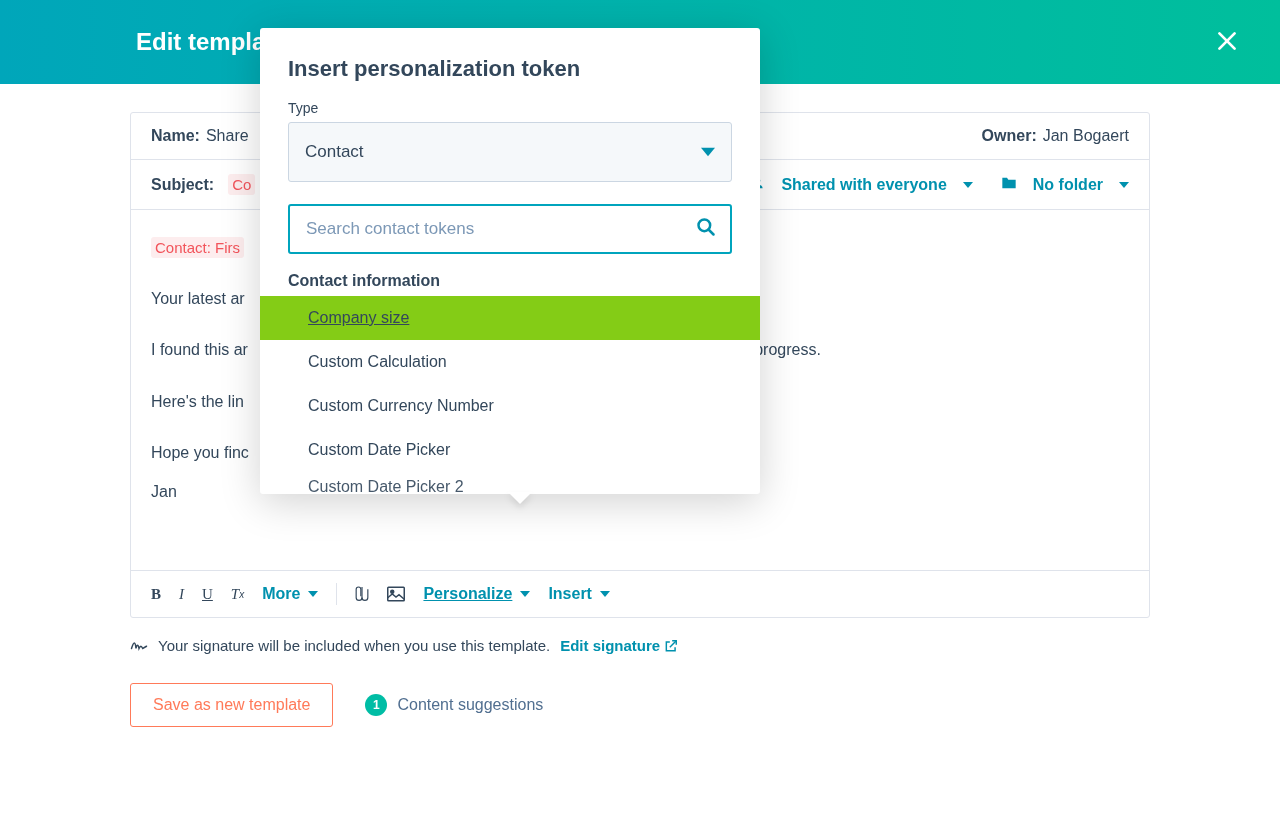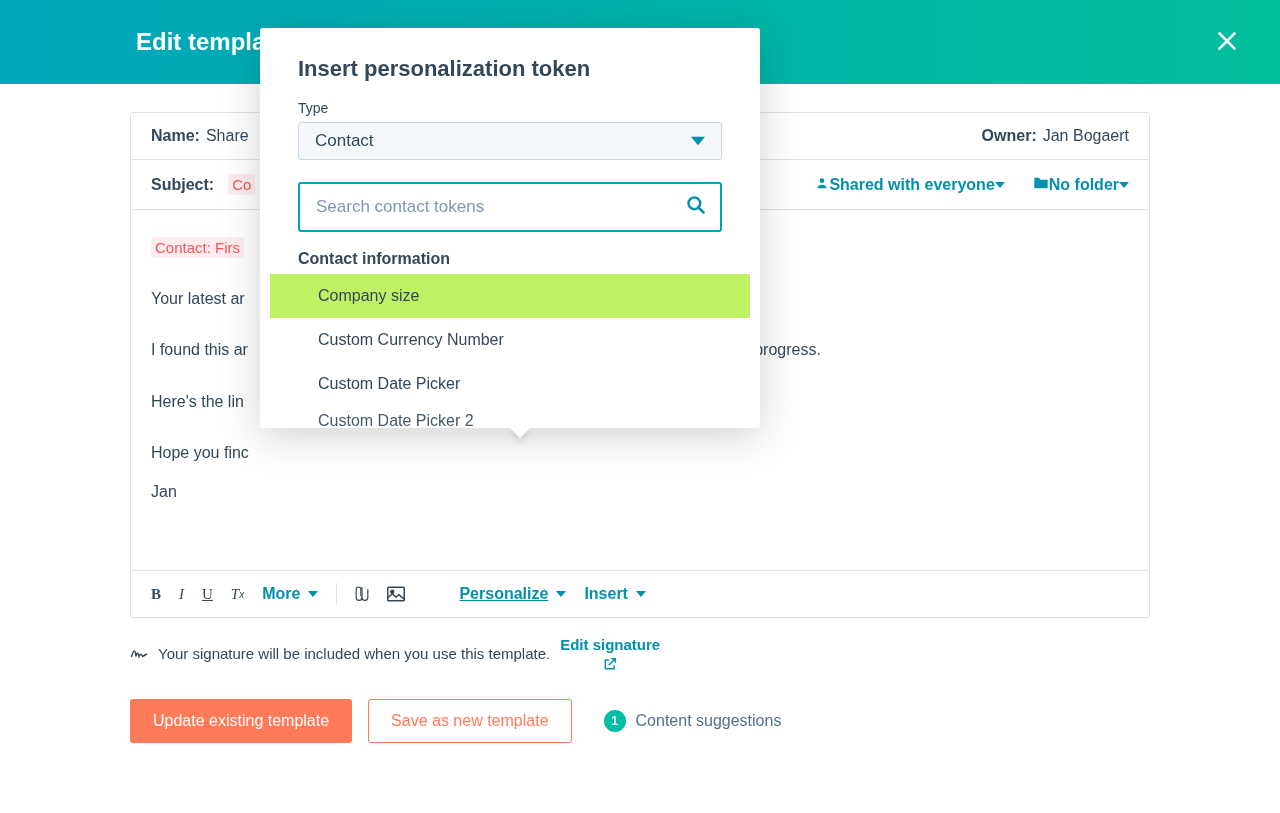--- a/index.html
+++ b/index.html
@@ -34,88 +34,88 @@
     display:flex;align-items:center;padding:14px 20px;border-bottom:1px solid var(--border-light);
     font-size:16px;
   }
   .row .label{font-weight:600;margin-right:6px;}
   .row .spacer{flex:1;}
   .token{
     background:var(--token-bg);color:var(--token-fg);
     padding:2px 4px;border-radius:3px;font-size:15px;
   }
   .shared,.nofolder{
-    display:inline-flex;align-items:center;gap:0;color:var(--teal-dark);font-weight:600;cursor:pointer;
+    display:inline-flex;align-items:center;gap:16px;color:var(--teal-dark);font-weight:600;cursor:pointer;
   }
   .shared{margin-right:28px;}
   .caret-down-sm{width:10px;height:10px;}
   .body-area{
     padding:24px 20px 40px;font-size:16px;line-height:1.7;color:var(--ink);
     min-height:360px;
   }
   .body-area p{margin:0 0 24px;}
   .toolbar{
     display:flex;align-items:center;gap:18px;padding:12px 20px;border-top:1px solid var(--border-light);
   }
   .tb-btn{color:var(--ink);font-weight:700;cursor:pointer;font-size:15px;display:inline-flex;align-items:center;}
   .tb-btn.light{font-weight:400;}
   .tb-link{color:var(--teal-dark);font-weight:600;cursor:pointer;display:inline-flex;align-items:center;gap:8px;}
-  .tb-link.underlined{text-decoration:underline;margin-left:36px;}
+  .tb-link.underlined{text-decoration:underline;}
   .divider{width:1px;height:22px;background:var(--border-light);}
   .below{
     width:1020px;margin:18px auto 0;display:flex;align-items:center;gap:10px;font-size:15px;color:var(--ink);
   }
-  .sig-link{color:var(--teal-dark);font-weight:600;cursor:pointer;display:inline-flex;align-items:center;gap:4px;flex-direction:column;}
+  .sig-link{color:var(--teal-dark);font-weight:600;cursor:pointer;display:inline-flex;align-items:center;gap:4px;}
   .actions{
     width:1020px;margin:28px auto 40px;display:flex;align-items:center;gap:16px;
   }
   .btn{
     padding:12px 22px;border-radius:3px;font-size:16px;font-weight:500;cursor:pointer;border:1px solid transparent;
   }
   .btn-primary{background:var(--orange);color:#fff;}
   .btn-secondary{background:#fff;color:var(--orange);border-color:var(--orange);}
   .suggest{
     display:flex;align-items:center;gap:10px;margin-left:16px;color:var(--ink-light);
   }
   .badge{
     width:22px;height:22px;border-radius:50%;background:#00bda5;color:#fff;font-size:12px;font-weight:700;
     display:flex;align-items:center;justify-content:center;
   }
 
   
   .modal{
     position:absolute;top:28px;left:260px;width:500px;background:#fff;
     border-radius:3px;box-shadow:0 8px 40px rgba(0,0,0,.18);
-    padding:28px 38px 0;
+    padding:28px 28px 0;
     z-index:50;
   }
   .modal h2{margin:0 0 18px;font-size:22px;font-weight:600;color:var(--ink);}
   .field-label{font-size:14px;color:var(--ink);margin-bottom:6px;}
   .select{
-    height:38px;border:1px solid var(--border);border-radius:3px;background:#f5f8fa;
+    height:60px;border:1px solid var(--border);border-radius:3px;background:#f5f8fa;
     display:flex;align-items:center;justify-content:space-between;padding:0 16px;
     color:var(--ink);font-size:17px;cursor:pointer;margin-bottom:22px;
   }
   .search{
     height:50px;border:2px solid var(--teal);border-radius:3px;
     display:flex;align-items:center;padding:0 14px;gap:9px;margin-bottom:18px;
   }
   .search input{
     flex:1;border:none;outline:none;font-size:17px;color:var(--ink);background:transparent;
   }
   .search input::placeholder{color:var(--muted);}
   .search .mag{color:var(--teal-dark);}
   .group-title{font-weight:600;font-size:16px;color:var(--ink);margin:8px 0 6px;padding:0 0 0 0;}
   .options{
     margin:0 -28px;max-height:250px;overflow:hidden;
   }
   .option{
     padding:13px 28px 13px 48px;font-size:16px;color:var(--ink);cursor:pointer;
   }
-  .option.highlight{background:#bef264;}
+  .option.highlight{background:#84cc16;text-decoration:underline;}
   .option.cut{color:var(--ink);opacity:.9;overflow:hidden;height:22px;padding-top:6px;padding-bottom:0;}
   .modal::after{
     content:"";position:absolute;bottom:-10px;left:248px;
     width:0;height:0;border-left:12px solid transparent;border-right:12px solid transparent;border-top:12px solid #fff;
     filter:drop-shadow(0 4px 3px rgba(0,0,0,.1));
   }
   .icon-svg{display:inline-block;vertical-align:middle;}
 </style>
 </head>
 <body>
@@ -234,21 +234,20 @@
     <span>Edit signature</span>
     <svg width="14" height="14" viewBox="0 0 24 24" fill="none" stroke="currentColor" stroke-width="2.5">
         <path d="M14 3h7v7"></path>
         <path d="M10 14L21 3"></path>
         <path d="M19 14v6H4V5h6"></path>
       </svg>
   </span>
 </div>
 
 <div class="actions">
-  <button class="btn btn-primary">Update existing template</button>
   <button class="btn btn-secondary">Save as new template</button>
   <div class="suggest">
     <span class="badge">1</span>
     <span>Content suggestions</span>
   </div>
 </div>
 
 <div class="modal">
   <h2>Insert personalization token</h2>
   <div class="field-label">Type</div>
@@ -263,17 +262,18 @@
     <span class="mag">
       <svg width="20" height="20" viewBox="0 0 24 24" fill="none" stroke="currentColor" stroke-width="3" stroke-linecap="round">
           <circle cx="10" cy="10" r="7"></circle>
           <line x1="21" y1="21" x2="15" y2="15"></line>
         </svg>
     </span>
   </div>
   <div class="group-title">Contact information</div>
   <div class="options">
     <div class="option highlight">Company size</div>
+    <div class="option">Custom Calculation</div>
     <div class="option">Custom Currency Number</div>
     <div class="option">Custom Date Picker</div>
     <div class="option cut">Custom Date Picker 2</div>
   </div>
 </div>
 
 </body></html>

